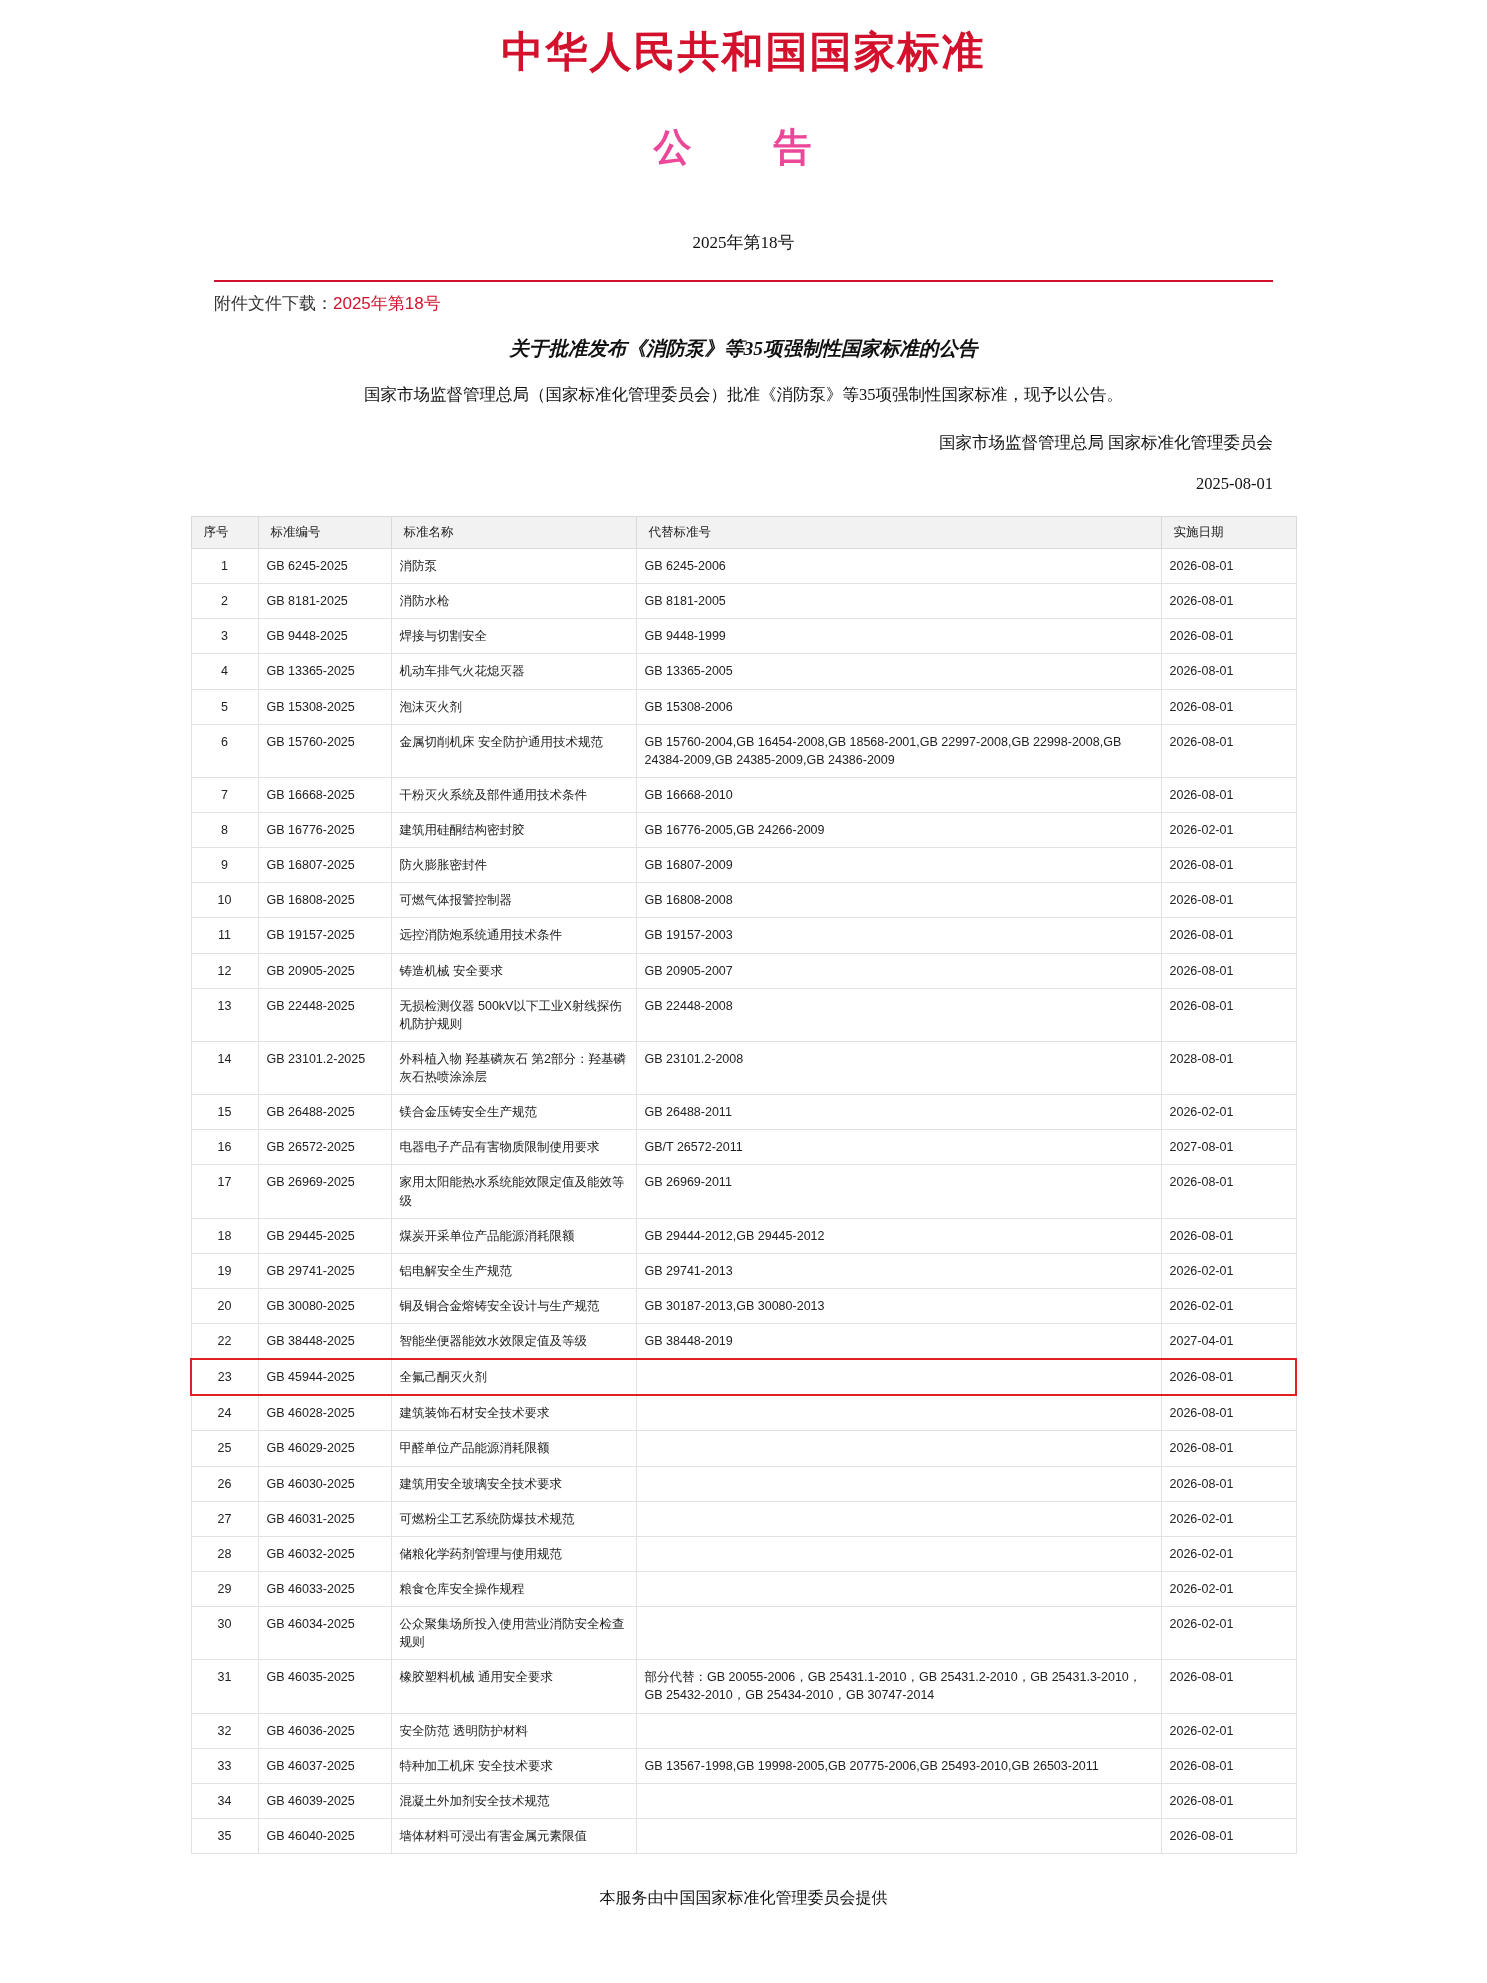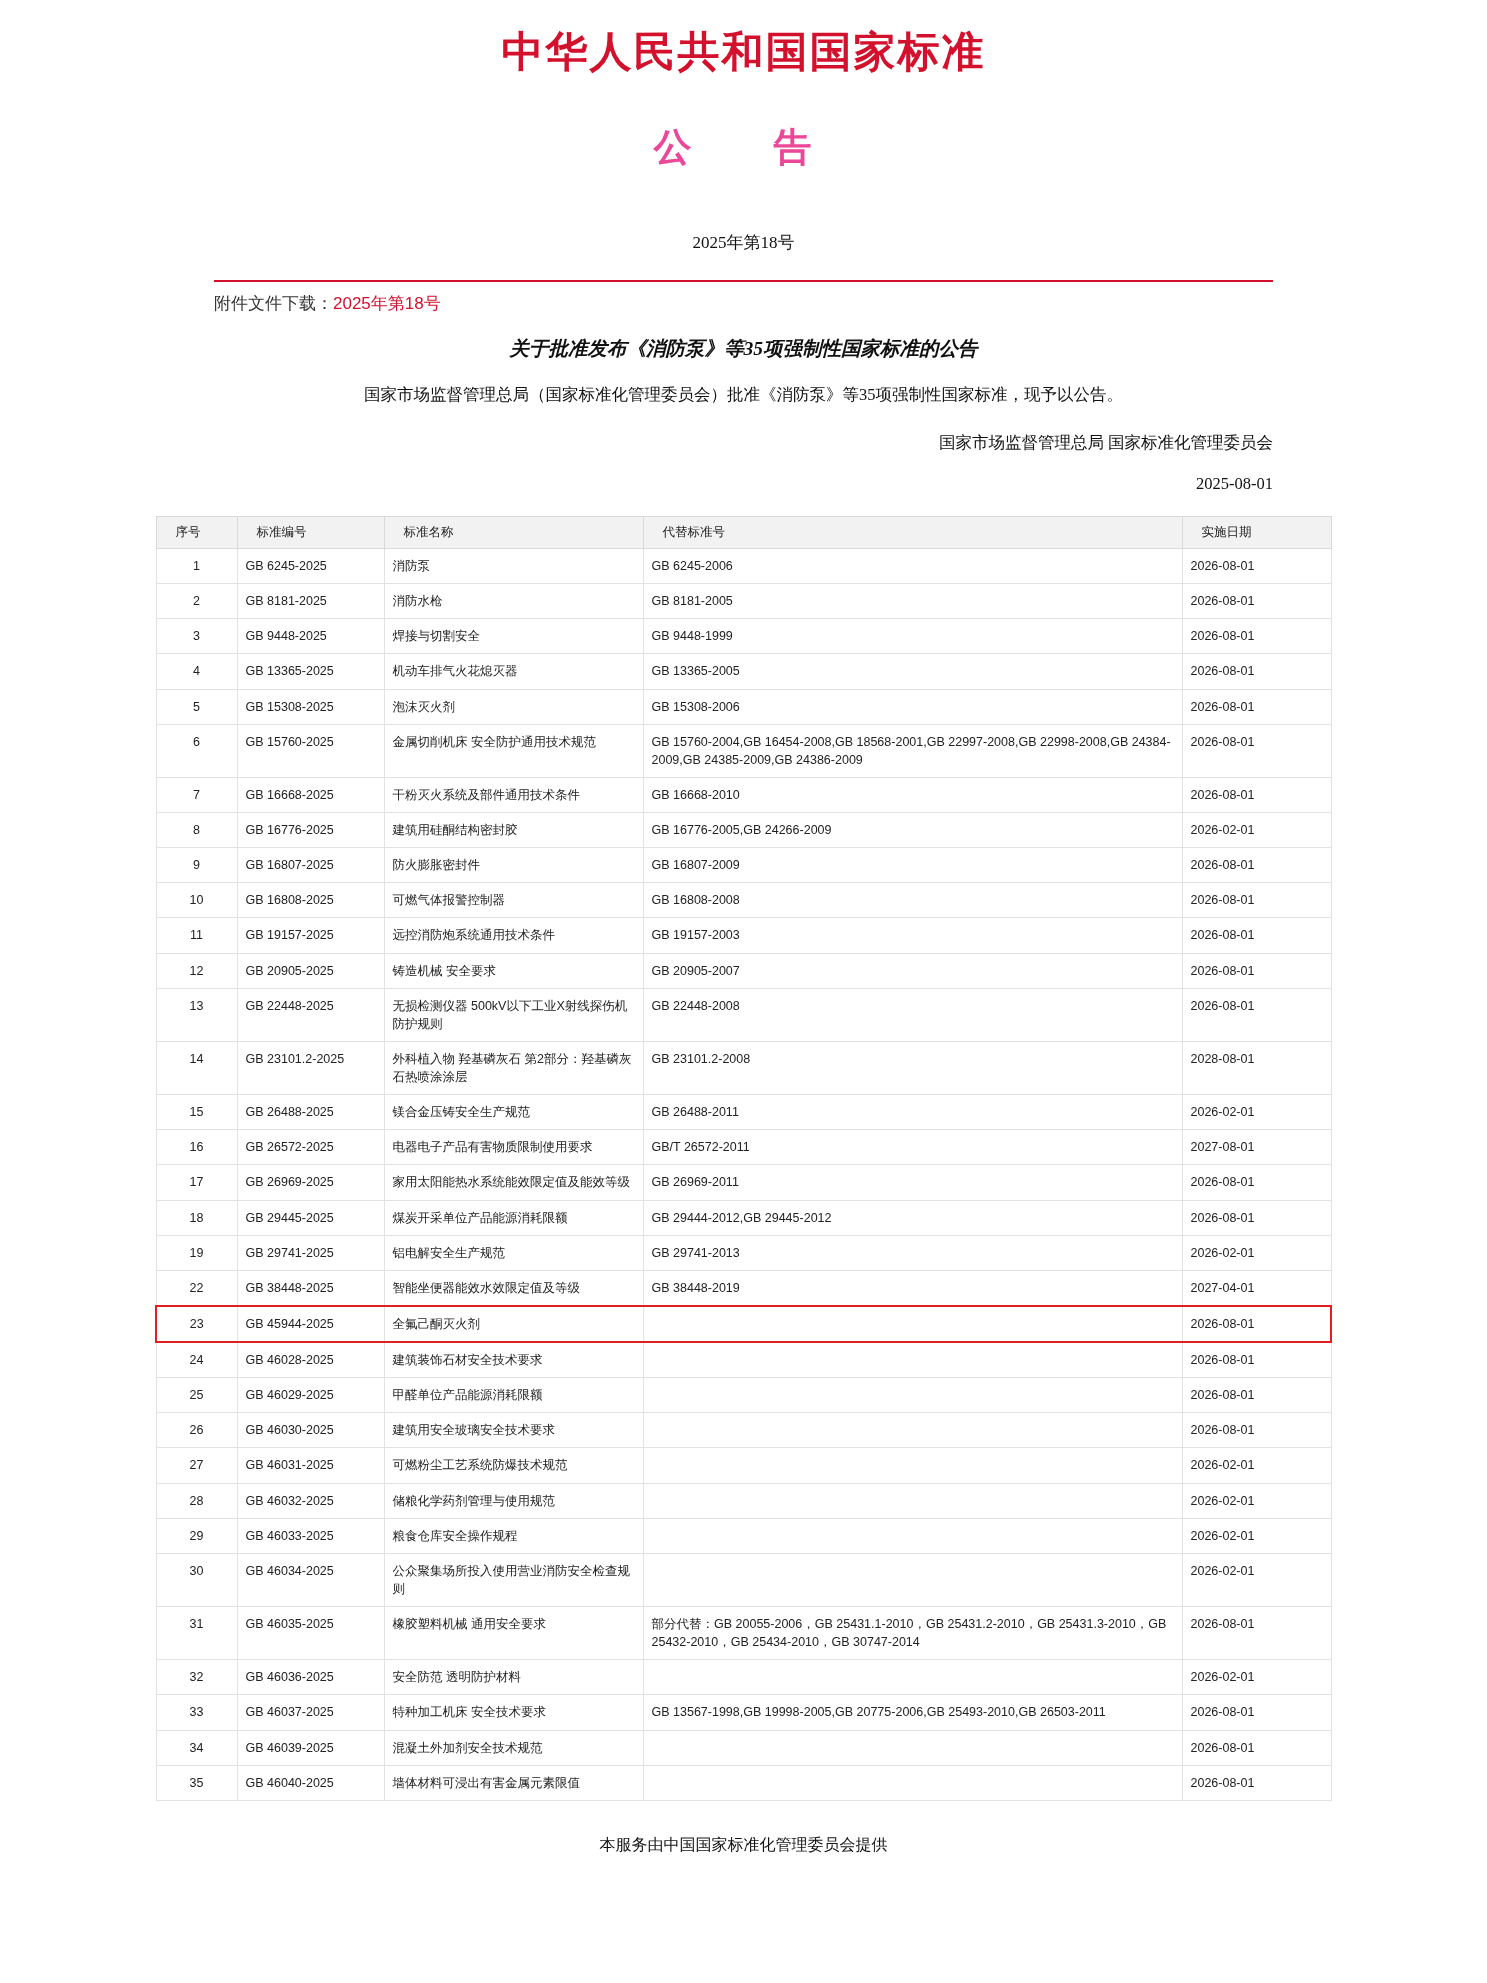--- a/index.html
+++ b/index.html
@@ -101,21 +101,21 @@
     margin: 22px auto 0 auto;
     border-collapse: collapse;
     font-size: 12.5px;
     table-layout: fixed;
   }
   table.std-table th {
     background: #f2f2f2;
     border: 1px solid #d9d9d9;
     font-weight: normal;
     text-align: left;
-    padding: 7px 19px;
+    padding: 7px 12px;
     color: #222;
     font-size: 12.5px;
   }
   table.std-table td {
     border: 1px solid #e2e2e2;
     padding: 8px 8px;
     vertical-align: top;
     color: #222;
     line-height: 1.45;
   }
@@ -303,20 +303,27 @@
           <td class="c-date">2026-08-01</td>
         </tr>
         <tr>
           <td class="c-idx">19</td>
           <td class="c-code">GB 29741-2025</td>
           <td class="c-name">铝电解安全生产规范</td>
           <td class="c-repl">GB 29741-2013</td>
           <td class="c-date">2026-02-01</td>
         </tr>
         <tr>
+          <td class="c-idx">20</td>
+          <td class="c-code">GB 30080-2025</td>
+          <td class="c-name">铜及铜合金熔铸安全设计与生产规范</td>
+          <td class="c-repl">GB 30187-2013,GB 30080-2013</td>
+          <td class="c-date">2026-02-01</td>
+        </tr>
+        <tr>
           <td class="c-idx">22</td>
           <td class="c-code">GB 38448-2025</td>
           <td class="c-name">智能坐便器能效水效限定值及等级</td>
           <td class="c-repl">GB 38448-2019</td>
           <td class="c-date">2027-04-01</td>
         </tr>
         <tr class="highlight">
           <td class="c-idx">23</td>
           <td class="c-code">GB 45944-2025</td>
           <td class="c-name">全氟己酮灭火剂</td>

